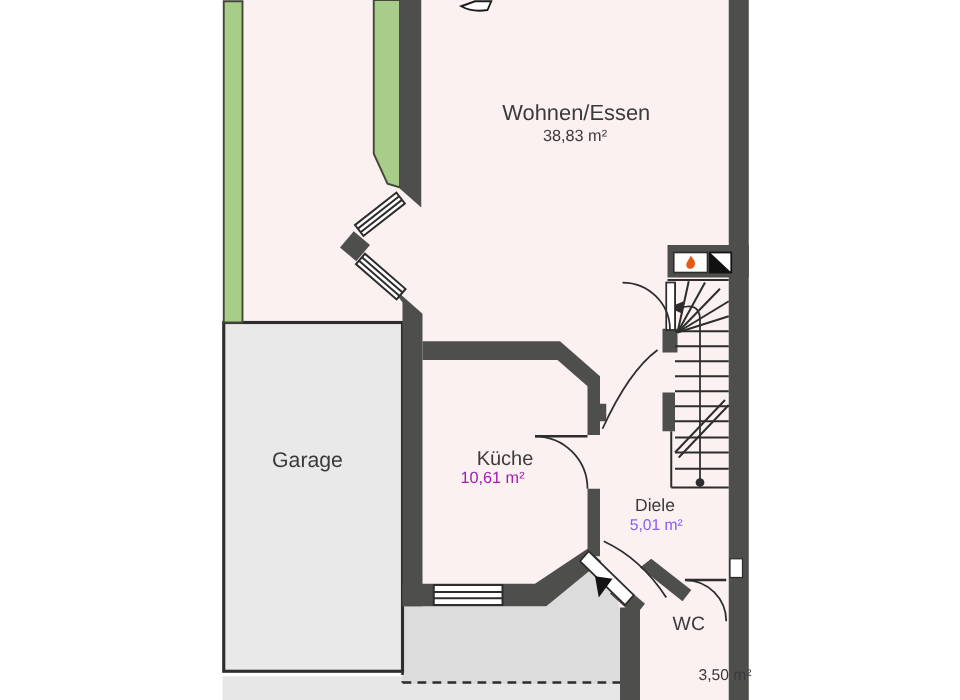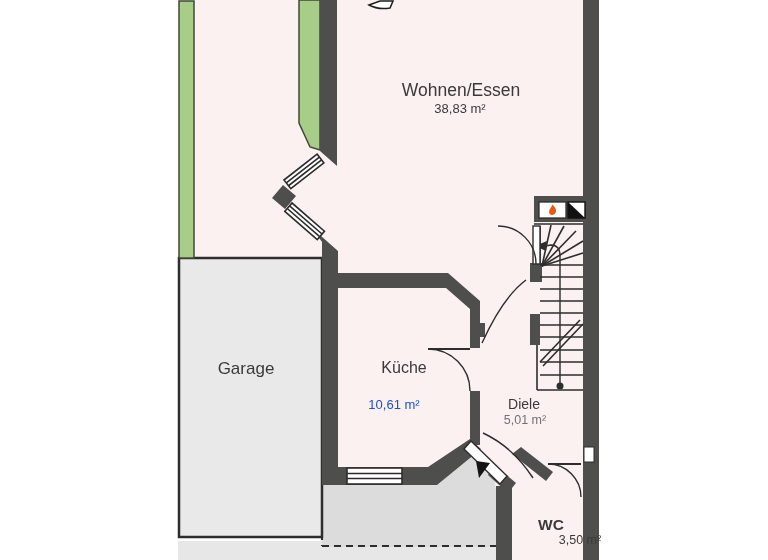--- a/index.html
+++ b/index.html
@@ -133,21 +133,21 @@
 
   <path d="M 369,5 L 380,1 L 393,1 L 390,8 Q 378,10 369,5 Z" fill="#ffffff" style="stroke:#1c1c1c" stroke-width="1.5"></path>
 </svg>
 
 <div class="lbl room-name" style="left: 461px; top: 91px; font-size: 17.5px; color: rgb(58, 58, 58);">Wohnen/Essen</div>
 <div class="lbl room-area" style="left: 460px; top: 108px; font-size: 13px; color: rgb(58, 58, 58);">38,83 m²</div>
 
 <div class="lbl room-name" style="left: 246px; top: 368px; font-size: 17px; color: rgb(58, 58, 58);">Garage</div>
 
 <div class="lbl room-name" style="left: 394px; top: 368px; font-size: 16px; color: rgb(58, 58, 58); margin-left: 10px;">Küche</div>
-<div class="lbl room-area" style="left: 394px; top: 404px; font-size: 13px; color: #1d4ed8;">10,61 m²</div>
+<div class="lbl room-area" style="left: 394px; top: 382px; font-size: 13px; color: #a21caf;">10,61 m²</div>
 
 <div class="lbl room-name" style="left: 524px; top: 404px; font-size: 14px; color: rgb(58, 58, 58);">Diele</div>
-<div class="lbl room-area" style="left: 525px; top: 420px; font-size: 12.5px; color: #737373;">5,01 m²</div>
+<div class="lbl room-area" style="left: 525px; top: 420px; font-size: 12.5px; color: #8b5cf6;">5,01 m²</div>
 
-<div class="lbl room-name" style="left: 551px; top: 525px; font-size: 15.5px; color: rgb(58, 58, 58); font-weight: bold;">WC</div>
+<div class="lbl room-name" style="left: 551px; top: 500px; font-size: 15.5px; color: rgb(58, 58, 58);">WC</div>
 <div class="lbl room-area" style="left: 580px; top: 540px; font-size: 12.5px; color: rgb(58, 58, 58);">3,50 m²</div>
 
 </div>
 
 </body></html>

